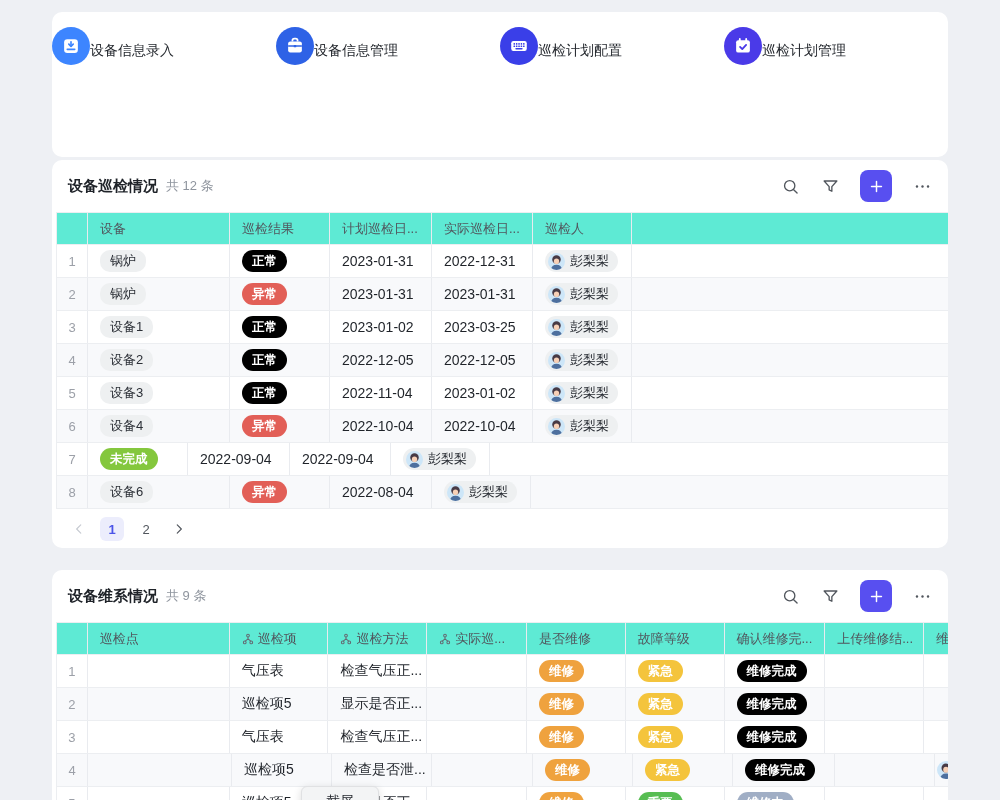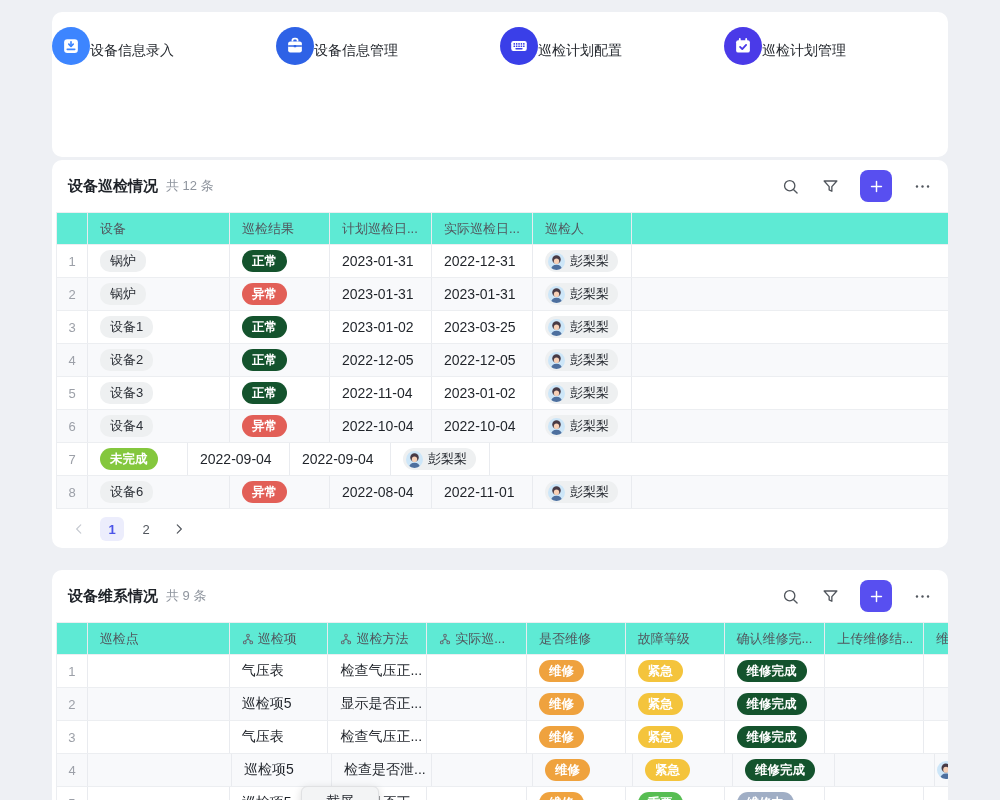--- a/index.html
+++ b/index.html
@@ -31,21 +31,21 @@
   .c.first{border-left:1px solid #eceef1;justify-content:center;color:#9ca0a8;font-size:13px;padding:0 4px;}
   .c.fill{flex:1;border-right:none;}
   .tr.head .c{font-size:13px;color:#51565d;gap:4px;}
   
   .t1-0{width:32px}.t1-1{width:142px}.t1-2{width:100px}.t1-3{width:102px}.t1-4{width:101px}.t1-5{width:99px}
   
   .t2-0{width:32px}.t2-1{width:144px}.t2-2{width:100px}.t2-3{width:100px}.t2-4{width:101px}
   .t2-5{width:100px}.t2-6{width:100px}.t2-7{width:102px}.t2-8{width:100px}
   .pill-gray{display:inline-block;background:#eef0f1;border-radius:10px;padding:2px 10px;font-size:13px;color:#2b2f36;max-width:100%;overflow:hidden;text-overflow:ellipsis;}
   .pill{display:inline-block;border-radius:999px;padding:2.5px 10px;font-size:12.5px;color:#fff;font-weight:600;}
-  .tone-blue{background:#14532d}.tone-red{background:#e25f57}.tone-lime{background:#84c73d}
+  .tone-blue{background:#000000}.tone-red{background:#e25f57}.tone-lime{background:#84c73d}
   .tone-orange{background:#efa23e}.tone-yellow{background:#f4c43c}.tone-green{background:#57bd52}.tone-gray{background:#a0aec5}
   .person-pill{display:inline-flex;align-items:center;gap:5px;background:#eef0f1;border-radius:999px;padding:2px 9px 2px 3px;font-size:13px;color:#2b2f36;}
   .avatar{width:17px;height:17px;border-radius:50%;overflow:hidden;background:#cde6f8;display:inline-flex;flex:none;}
   .lookup-icon{color:#646a73;display:inline-flex;}
   
   .pager{display:flex;align-items:center;gap:10px;padding:8px 16px;}
   .pg-arrow{width:22px;height:22px;display:flex;align-items:center;justify-content:center;cursor:pointer;}
   .pg-arrow.disabled{color:#c6cad1;}
   .pg-arrow.on{color:#51565d;}
   .pg-num{min-width:24px;height:24px;border-radius:6px;display:flex;align-items:center;justify-content:center;font-size:13px;color:#51565d;cursor:pointer;}
@@ -335,21 +335,20 @@
 
       <div class="tr alt">
         <div class="c first t1-0">8</div>
         <div class="c t1-1">
             <span class="pill-gray">设备6</span>
           </div>
         <div class="c t1-2">
             <span class="pill tone-red">异常</span>
           </div>
         <div class="c t1-3">2022-08-04</div>
-        <div class="c t1-4">2022-11-01</div>
         <div class="c t1-5">
           <span class="person-pill">
               <span class="avatar">
                 <svg viewBox="0 0 36 36" width="17" height="17">
                   <circle cx="18" cy="14" r="9" fill="#473a45"></circle>
                   <ellipse cx="18" cy="17.5" rx="5.6" ry="6" fill="#f7d0b6"></ellipse>
                   <path d="M18 25c-7 0-11 4-12 11h24c-1-7-5-11-12-11z" fill="#4d6f9e"></path>
                 </svg>
               </span>
               <span>彭梨梨</span>

